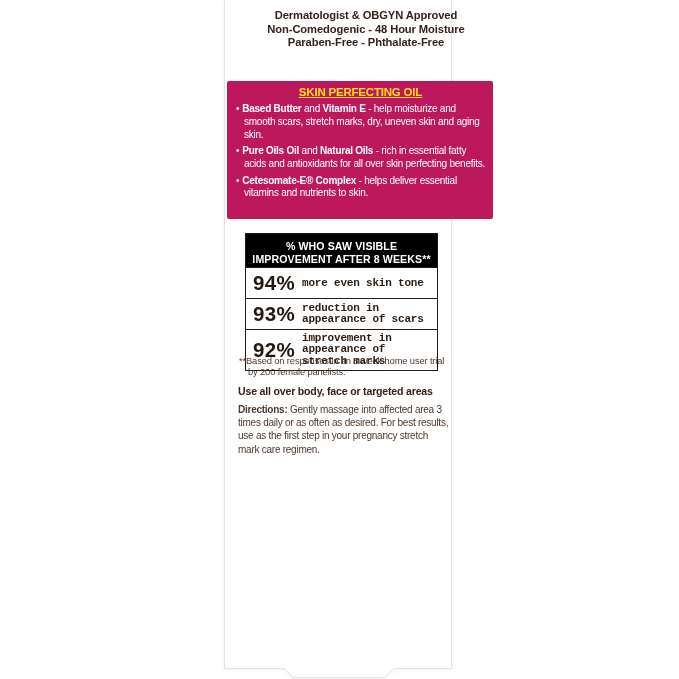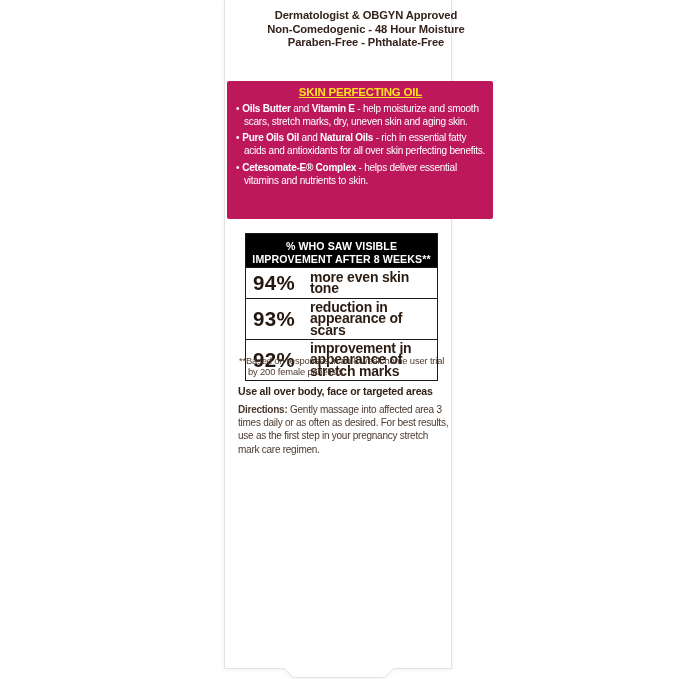--- a/index.html
+++ b/index.html
@@ -26,23 +26,23 @@
   .bullet + .bullet{margin-top:3.5px;}
   .bullet .marker{margin-right:3px;}
   .bullet b{font-weight:700;}
 
   
   .rtable{position:absolute;top:233px;left:21px;width:193px;box-sizing:border-box;
     border:1px solid #221812;background:#ffffff;}
   .rhead{background:#000000;color:#ffffff;text-align:center;font-weight:700;
     font-size:10.6px;line-height:12.6px;padding:6px 0 2px 0;letter-spacing:0.1px;}
   .rrow{display:flex;align-items:center;border-top:1px solid #221812;
-    padding:3px 4px 3px 7px;box-sizing:border-box;min-height:28px;gap:8px;}
+    padding:3px 4px 3px 7px;box-sizing:border-box;min-height:28px;}
   .pct{flex:none;width:49px;font-size:20.5px;font-weight:700;color:#231710;letter-spacing:0.3px;}
-  .dsc{font-size:14px;font-weight:700;line-height:11.3px;color:#2b1c12;letter-spacing:-0.2px;}
+  .dsc{font-size:11px;font-weight:700;line-height:11.3px;color:#2b1c12;letter-spacing:-0.2px;font-family:Liberation Mono, monospace;}
 
   
   .footnote{position:absolute;top:355px;left:15px;width:202px;
     font-size:9.4px;line-height:11px;color:#4c3a2f;letter-spacing:-0.15px;
     padding-left:9px;text-indent:-9px;}
 
   
   .usage{position:absolute;top:385px;left:14px;width:210px;
     font-size:10.6px;font-weight:700;color:#35221c;letter-spacing:-0.2px;}
   .directions{position:absolute;top:403px;left:14px;width:212px;margin:0;
@@ -63,21 +63,21 @@
     <div class="claims">
       <div>Dermatologist &amp; OBGYN Approved</div>
       <div>Non-Comedogenic - 48 Hour Moisture</div>
       <div>Paraben-Free - Phthalate-Free</div>
     </div>
 
     <div class="orange-box">
       <div class="o-title">SKIN PERFECTING OIL</div>
 
       <div class="bullet">
-        <span class="marker">•</span><b>Oils Butter</b><span> and </span><b>Vitamin E</b><span> - help moisturize and smooth scars, stretch marks, dry, uneven skin and aging skin.</span>
+        <span class="marker">•</span><b>Based Butter</b><span> and </span><b>Vitamin E</b><span> - help moisturize and smooth scars, stretch marks, dry, uneven skin and aging skin.</span>
       </div>
 
       <div class="bullet">
         <span class="marker">•</span><b>Pure Oils Oil</b><span> and </span><b>Natural Oils</b><span> - rich in essential fatty acids and antioxidants for all over skin perfecting benefits.</span>
       </div>
 
       <div class="bullet">
         <span class="marker">•</span><b>Cetesomate-E® Complex</b><span></span><b></b><span> - helps deliver essential vitamins and nutrients to skin.</span>
       </div>
     </div>

